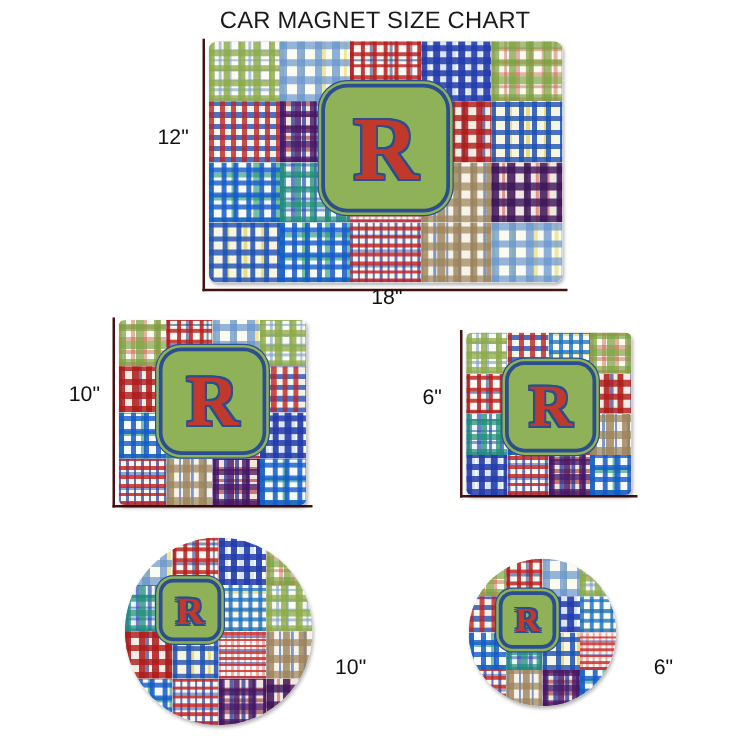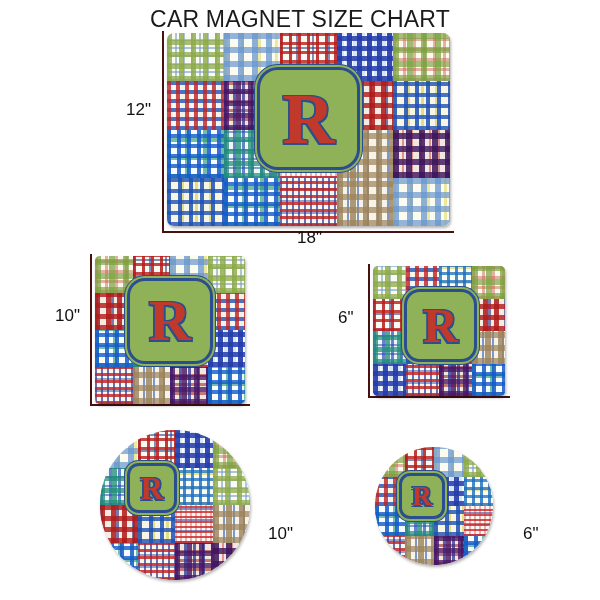--- a/index.html
+++ b/index.html
@@ -9,21 +9,21 @@
     font-family:"Liberation Sans", sans-serif;
     position:relative;
     overflow:hidden;
   }
   #chart-root{position:relative;width:600px;height:600px;}
 
   .title{
     position:absolute;
     left:0;right:0;top:6px;
     text-align:center;
-    font-size:23px;
+    font-size:19px;
     letter-spacing:.2px;
     color:#1a1a1a;
     font-weight:400;
   }
 
   .dim-label{
     position:absolute;
     font-size:17px;
     color:#111;
     white-space:nowrap;

